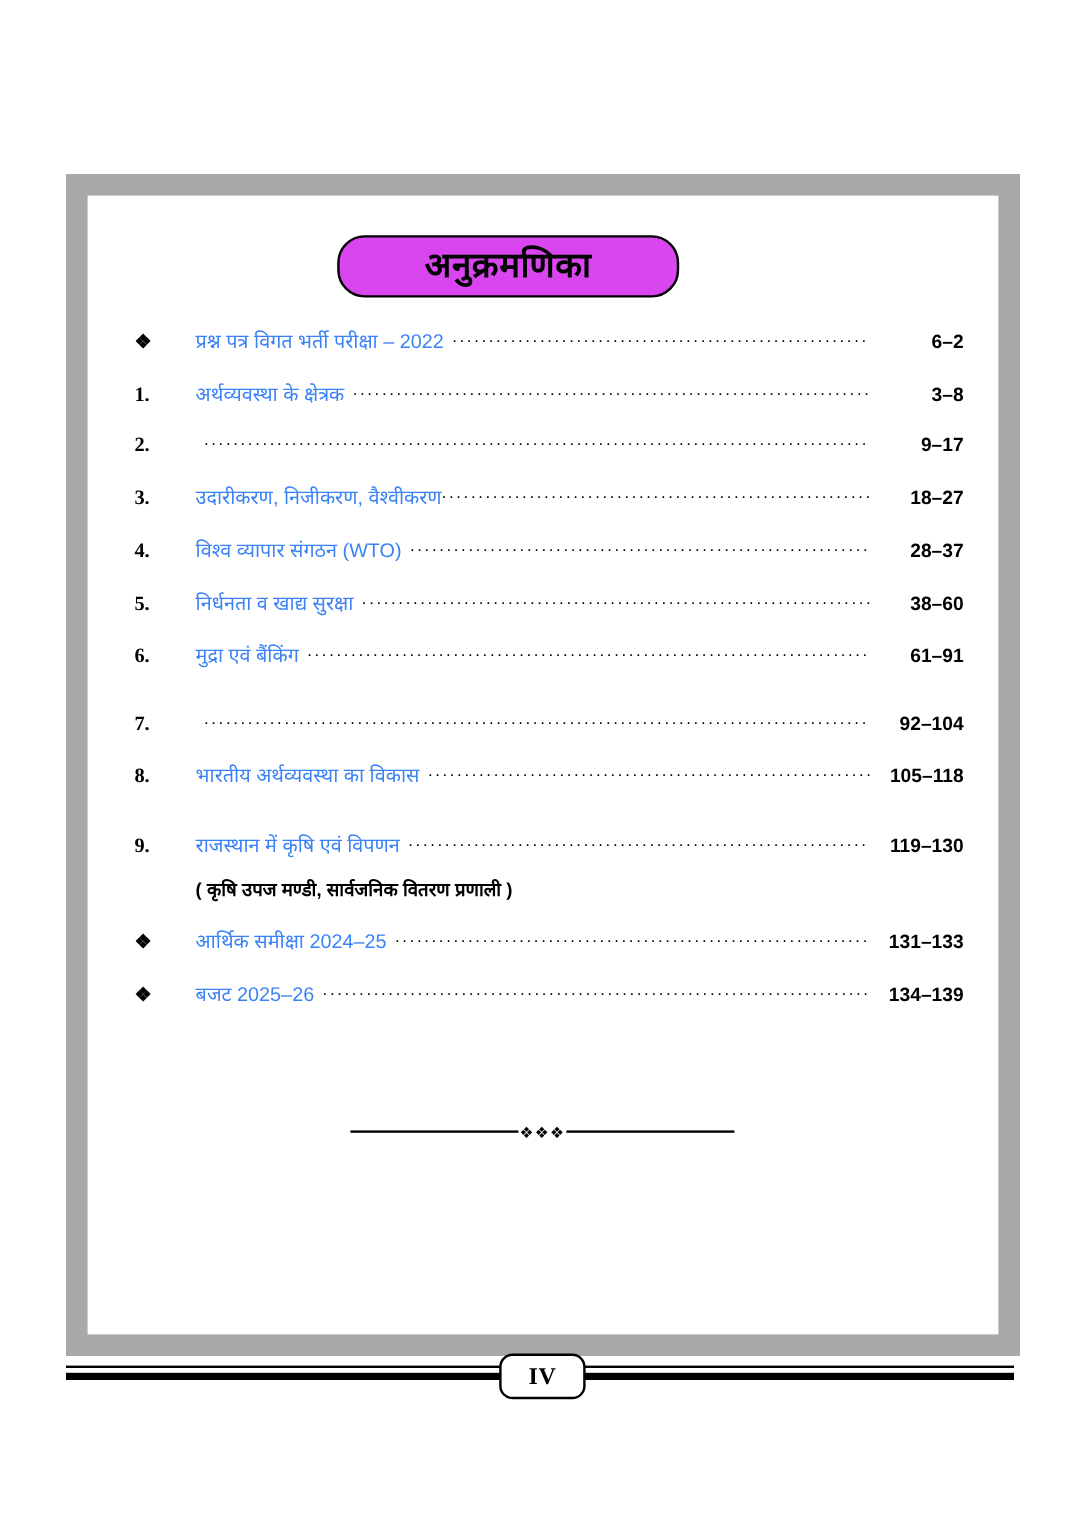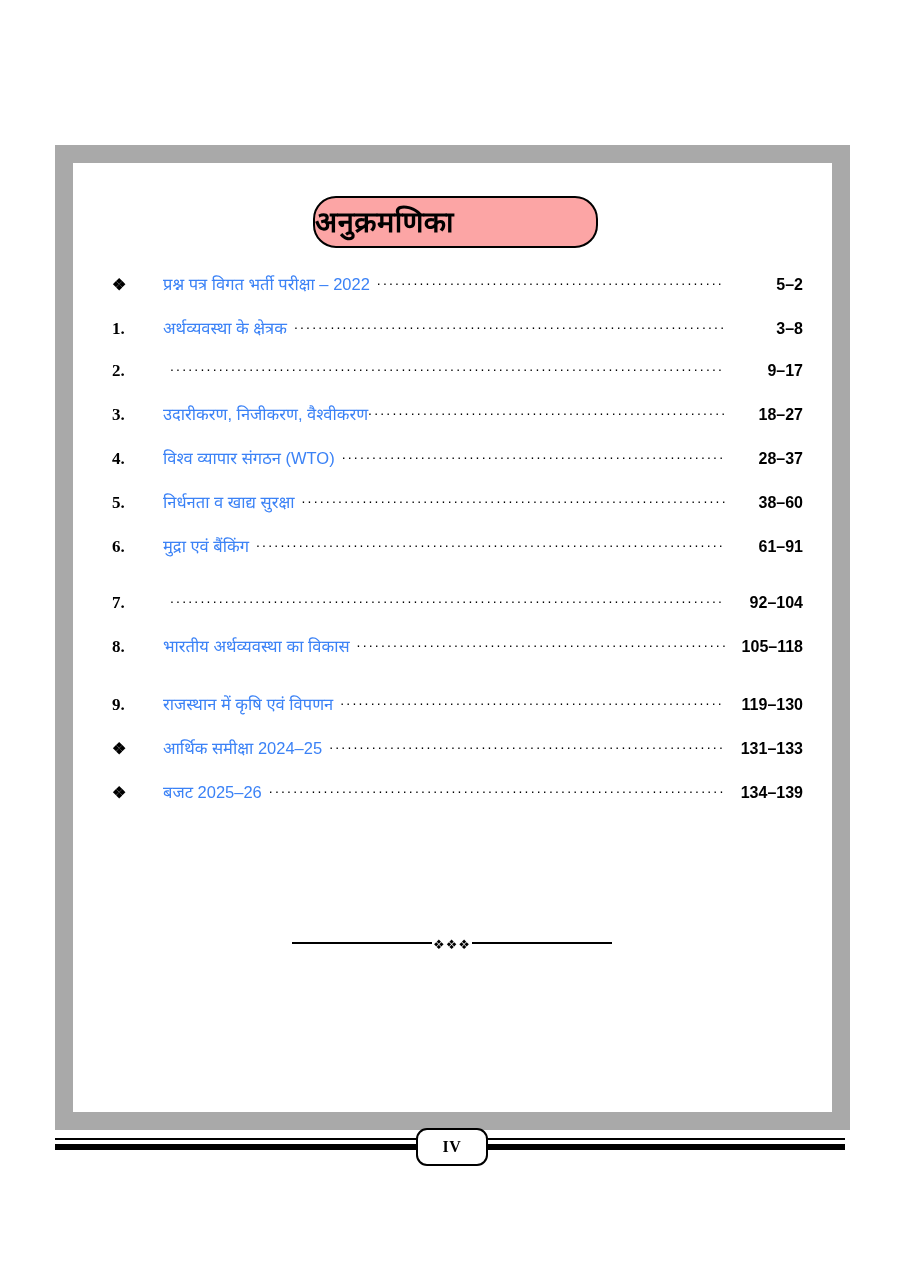--- a/index.html
+++ b/index.html
@@ -60,37 +60,38 @@
     width: 68px;
     height: 34px;
     border: 2.5px solid #000000;
     border-radius: 11px;
     background: #ffffff;
     display: flex;
     align-items: center;
     justify-content: center;
     font-family: "Liberation Serif", "DejaVu Serif", serif;
     font-weight: bold;
-    font-size: 16px;
+    font-size: 20px;
     letter-spacing: 0.5px;
     color: #000000;
   }
 
   
   .title-box {
     position: absolute;
-    left: 313px;
+    left: 281px;
     top: 196px;
     width: 281px;
     height: 48px;
     border: 2.5px solid #000000;
     border-radius: 23px;
-    background: #fca5a5;
+    background: #d946ef;
     display: flex;
     align-items: center;
+    justify-content: center;
   }
   .title-text {
     font-family: "Liberation Sans", "DejaVu Sans", sans-serif;
     font-weight: bold;
     font-size: 29px;
     color: #000000;
     letter-spacing: 0.5px;
     line-height: 1;
   }
 
@@ -216,21 +217,21 @@
 
   <div class="title-box">
     <span class="title-text">अनुक्रमणिका</span>
   </div>
 
   <div class="toc" id="toc-list">
       <div class="toc-row">
         <span class="toc-marker bullet">❖</span>
         <span class="toc-title">प्रश्न पत्र विगत भर्ती परीक्षा – 2022</span>
         <span class="toc-leader"></span>
-        <span class="toc-pages">5–2</span>
+        <span class="toc-pages">6–2</span>
       </div>
       <div class="toc-row">
         <span class="toc-marker">1.</span>
         <span class="toc-title">अर्थव्यवस्था के क्षेत्रक</span>
         <span class="toc-leader"></span>
         <span class="toc-pages">3–8</span>
       </div>
       <div class="toc-row">
         <span class="toc-marker">2.</span>
         <span class="toc-leader"></span>
@@ -275,20 +276,24 @@
         <span class="toc-pages">105–118</span>
       </div>
       <div class="toc-subrow">
         <span class="toc-subspacer"></span>
       </div>
       <div class="toc-row">
         <span class="toc-marker">9.</span>
         <span class="toc-title">राजस्थान में कृषि एवं विपणन</span>
         <span class="toc-leader"></span>
         <span class="toc-pages">119–130</span>
+      </div>
+      <div class="toc-subrow">
+        <span class="toc-subspacer"></span>
+        <span class="toc-subtext">( कृषि उपज मण्डी, सार्वजनिक वितरण प्रणाली )</span>
       </div>
       <div class="toc-row">
         <span class="toc-marker bullet">❖</span>
         <span class="toc-title">आर्थिक समीक्षा 2024–25</span>
         <span class="toc-leader"></span>
         <span class="toc-pages">131–133</span>
       </div>
       <div class="toc-row">
         <span class="toc-marker bullet">❖</span>
         <span class="toc-title">बजट 2025–26</span>

